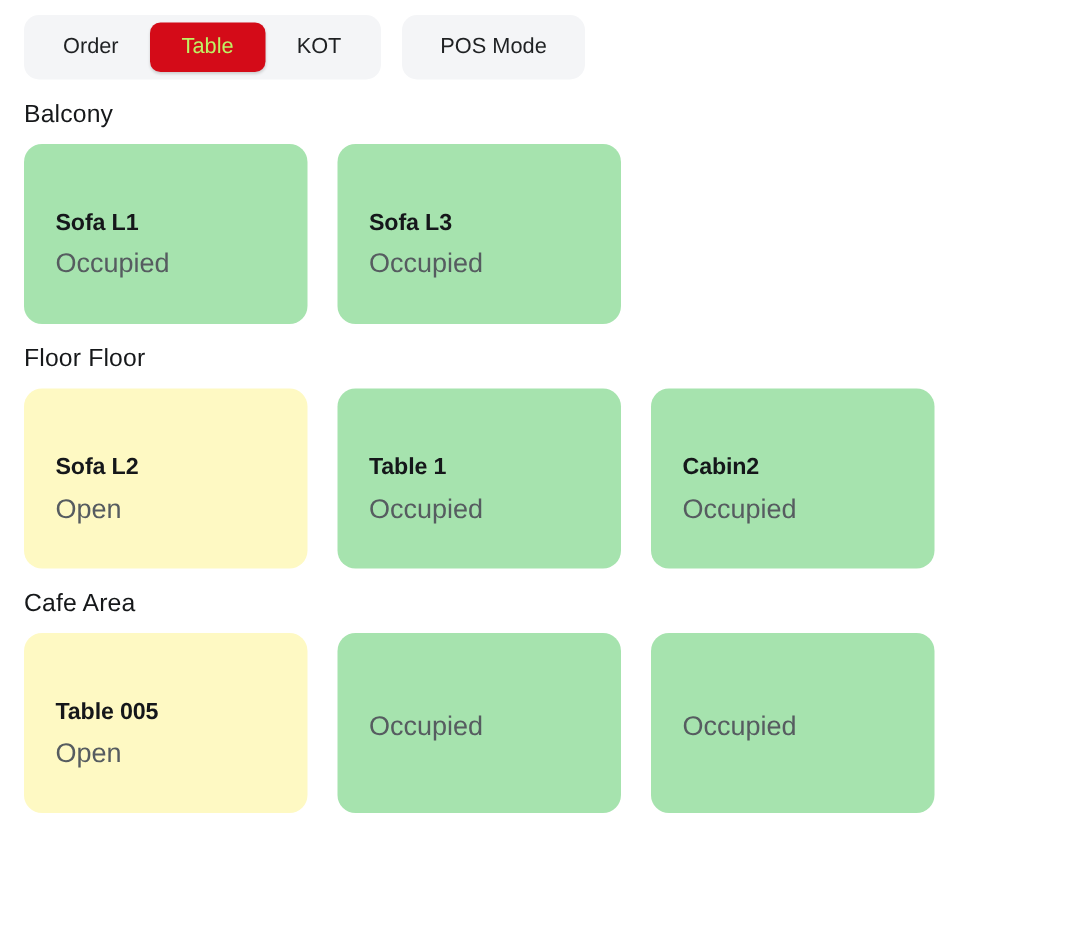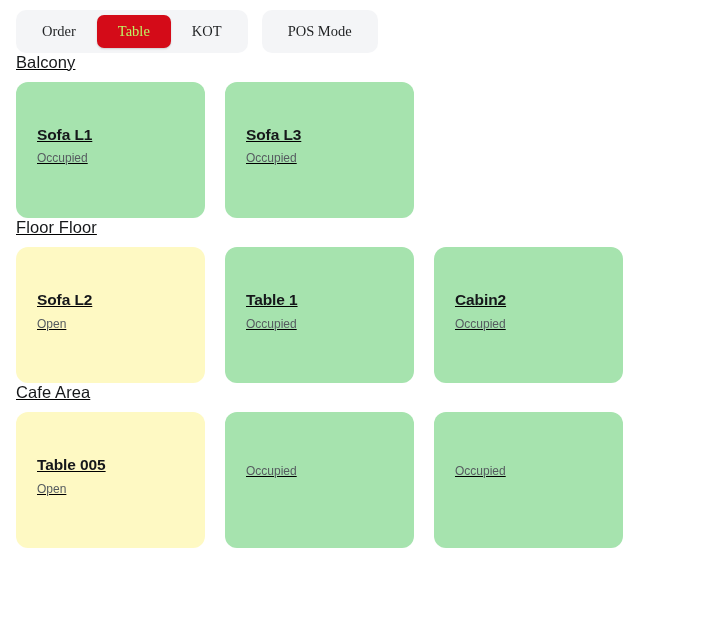--- a/index.html
+++ b/index.html
@@ -44,21 +44,21 @@
     font-size: 14.5px;
     font-weight: 400;
     color: #1f2123;
     padding: 9px 21px;
     border-radius: 7px;
     line-height: 1;
     white-space: nowrap;
     cursor: pointer;
     border: none;
     background: transparent;
-    font-family: Liberation Serif, serif;
+    font-family: Liberation Sans, sans-serif;
   }
 
   .tab.active {
     background: #d40b18;
     color: #bef264;
     font-weight: 500;
     box-shadow: 0 1px 2px rgba(0,0,0,0.16);
   }
 
   .mode-group {
@@ -68,41 +68,41 @@
     box-sizing: border-box;
   }
 
   
   .sections {
     padding: 0 16px;
     box-sizing: border-box;
   }
 
   .section {
-    text-decoration: underline;
+    margin-top: 14px;
   }
 
   .section-title {
     font-size: 16.5px;
     font-weight: 500;
     color: #16181a;
     letter-spacing: 0.1px;
     margin: 0 0 11px 0;
     line-height: 1.1;
   }
 
   .card-row {
     display: flex;
     flex-wrap: wrap;
     gap: 20px;
   }
 
   .card {
     width: 189px;
-    height: 136px;
+    height: 120px;
     border-radius: 12px;
     box-sizing: border-box;
     padding: 44px 21px 0 21px;
     cursor: pointer;
     position: relative;
     overflow: hidden;
   }
 
   .card.occupied { background: #a6e3ae; }
   .card.open     { background: #fef9c3; }
@@ -111,21 +111,21 @@
     font-size: 15.5px;
     font-weight: 700;
     color: #15171a;
     line-height: 1.15;
     letter-spacing: -0.1px;
     margin: 0;
     white-space: nowrap;
   }
 
   .card-status {
-    font-size: 12px;
+    font-size: 18px;
     font-weight: 400;
     color: #565c60;
     line-height: 1.2;
     margin: 8px 0 0 0;
     white-space: nowrap;
   }
 </style>
 </head>
 <body>
 

